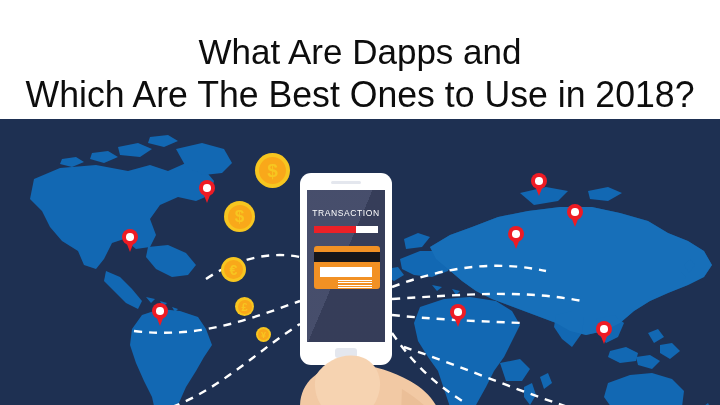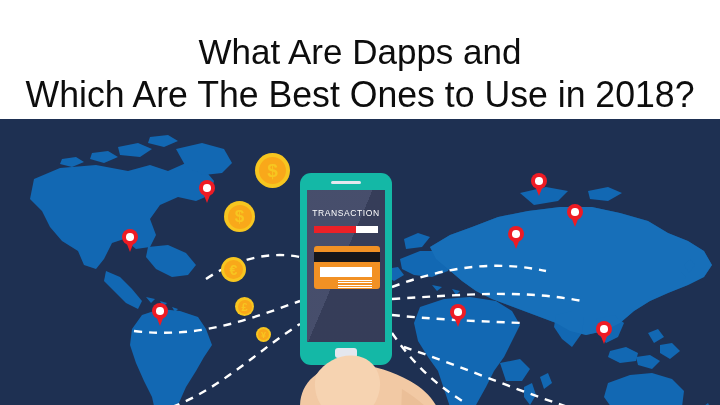--- a/index.html
+++ b/index.html
@@ -64,21 +64,21 @@
     position:absolute;border-radius:50%;
     background:#f9a81a;
     display:flex;align-items:center;justify-content:center;
     color:#f7c620;font-weight:bold;
     font-family:"Liberation Sans", sans-serif;
   }
 
   
   .phone{
     position:absolute;left:300px;top:142px;width:92px;height:192px;
-    background:#14b8a6;border-radius:11px;
+    background:#ffffff;border-radius:11px;
     box-shadow:0 0 0 0 rgba(0,0,0,0);
   }
   .phone-speaker{
     position:absolute;left:31px;top:8px;width:30px;height:3px;
     border-radius:2px;background:#e4e7ee;
   }
   .phone-screen{
     position:absolute;left:7px;top:17px;width:78px;height:152px;
     background:#3c4463;overflow:hidden;
   }

